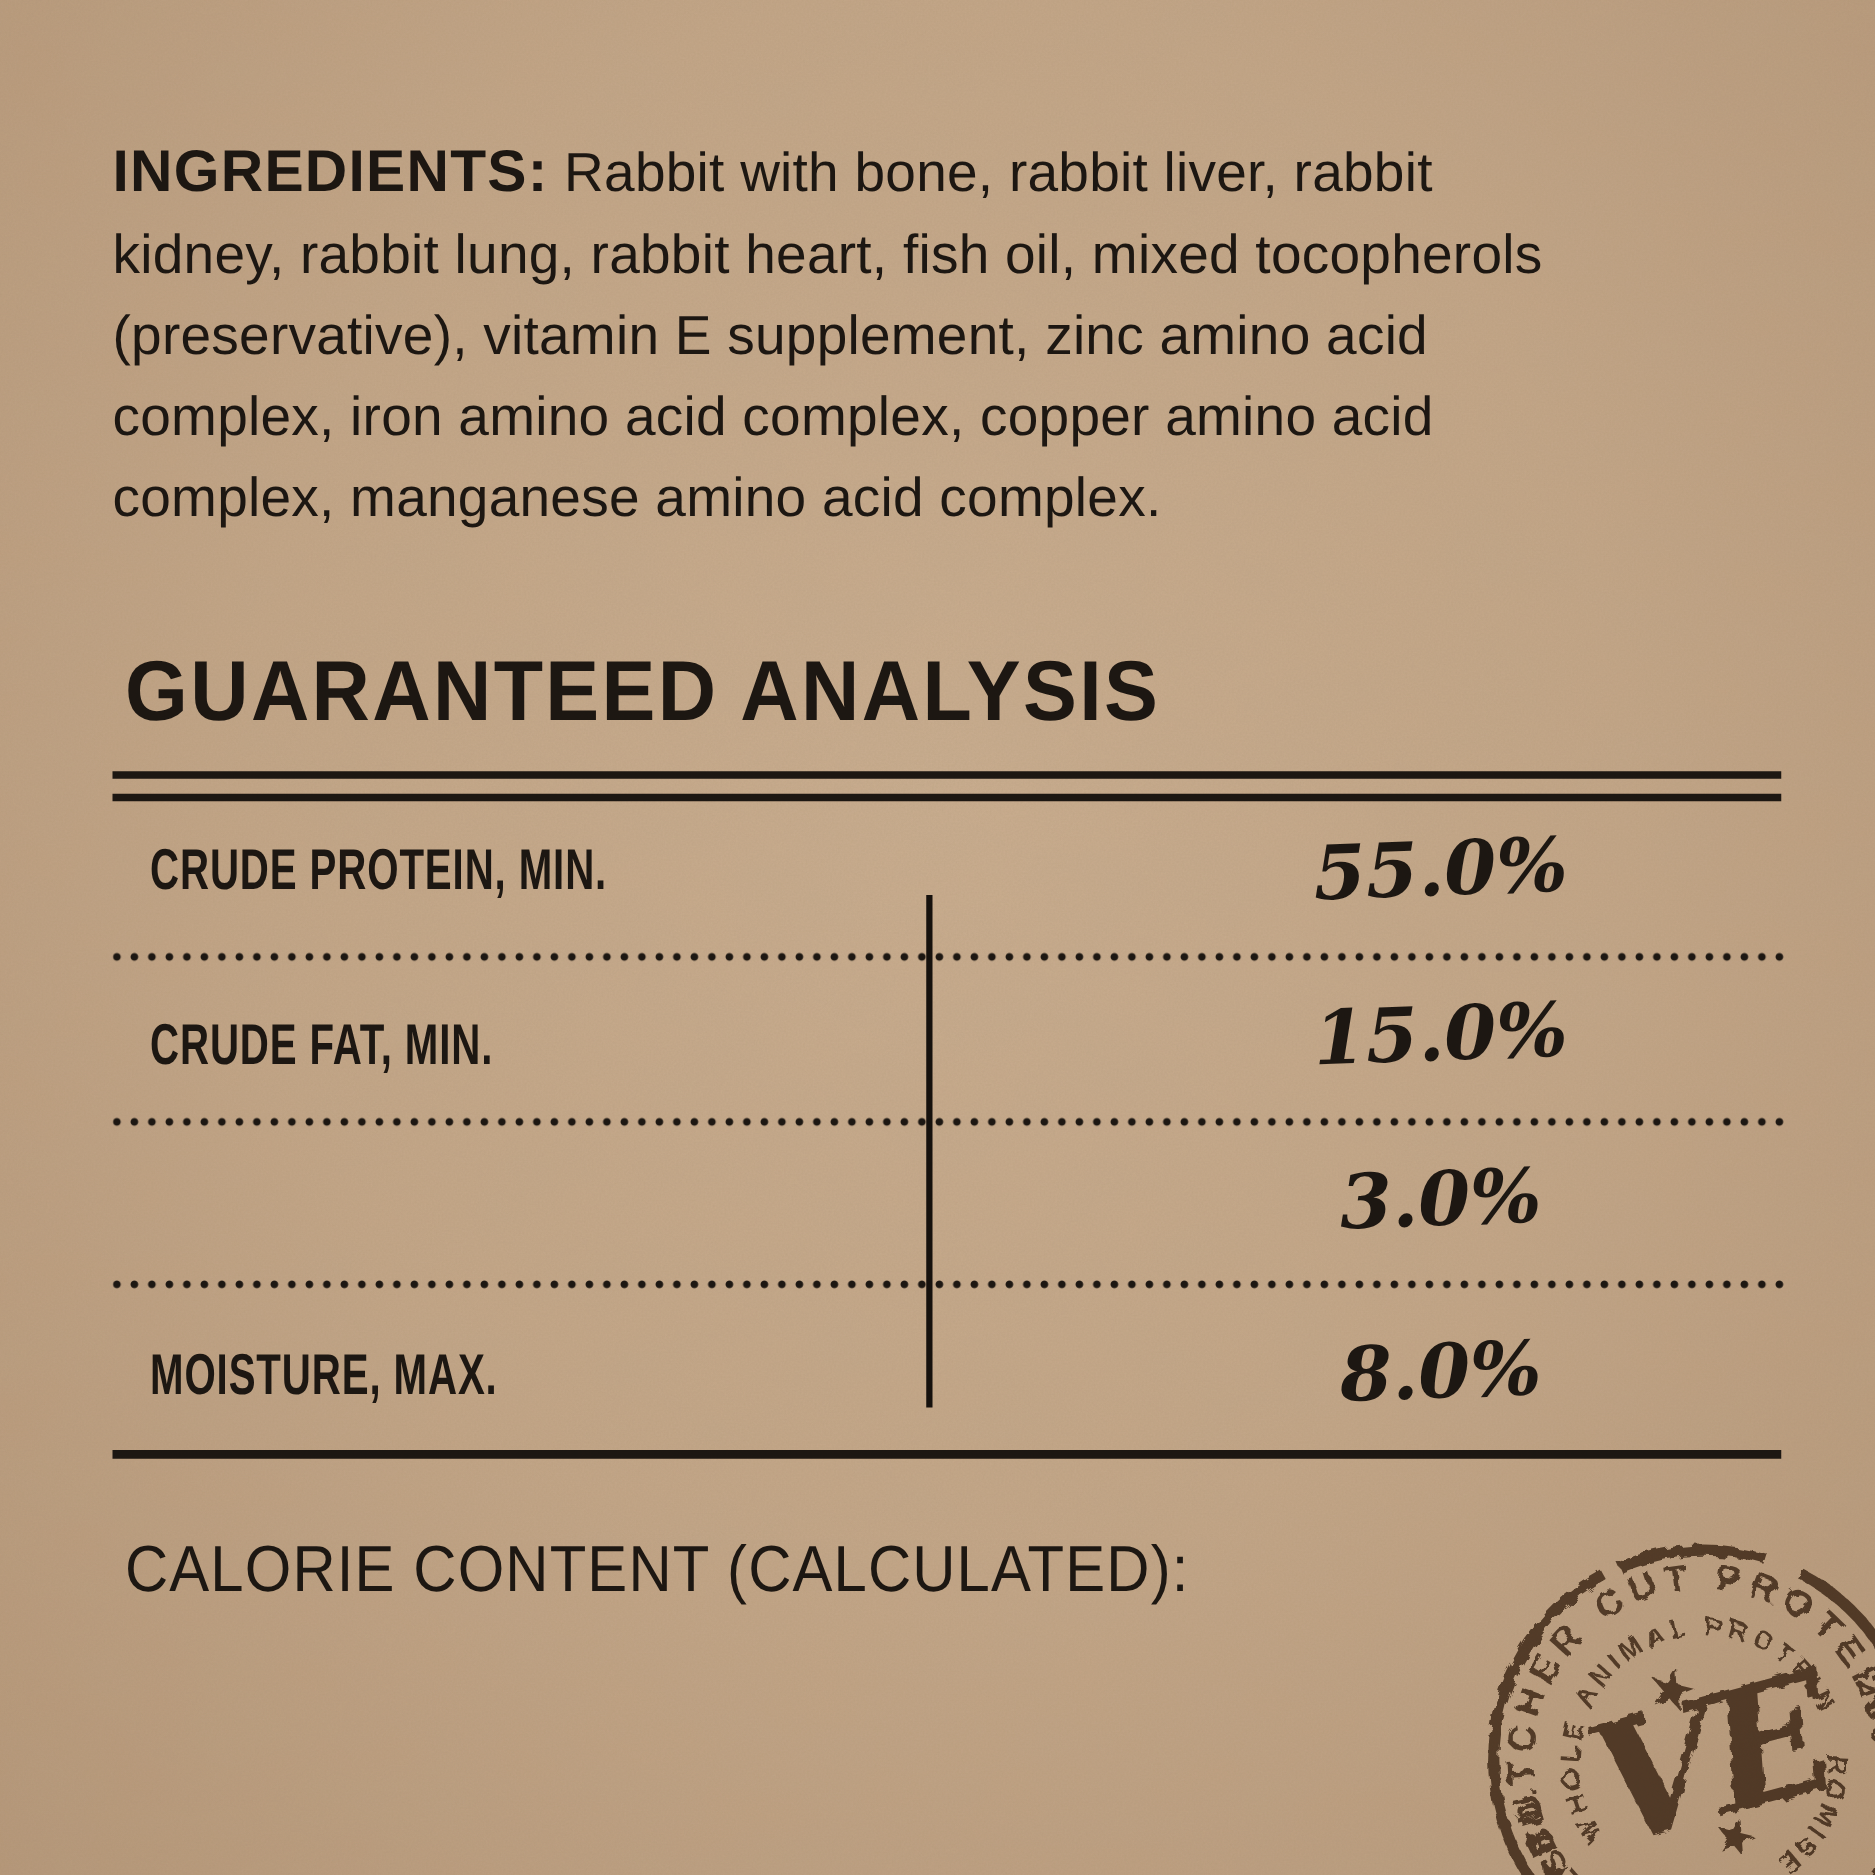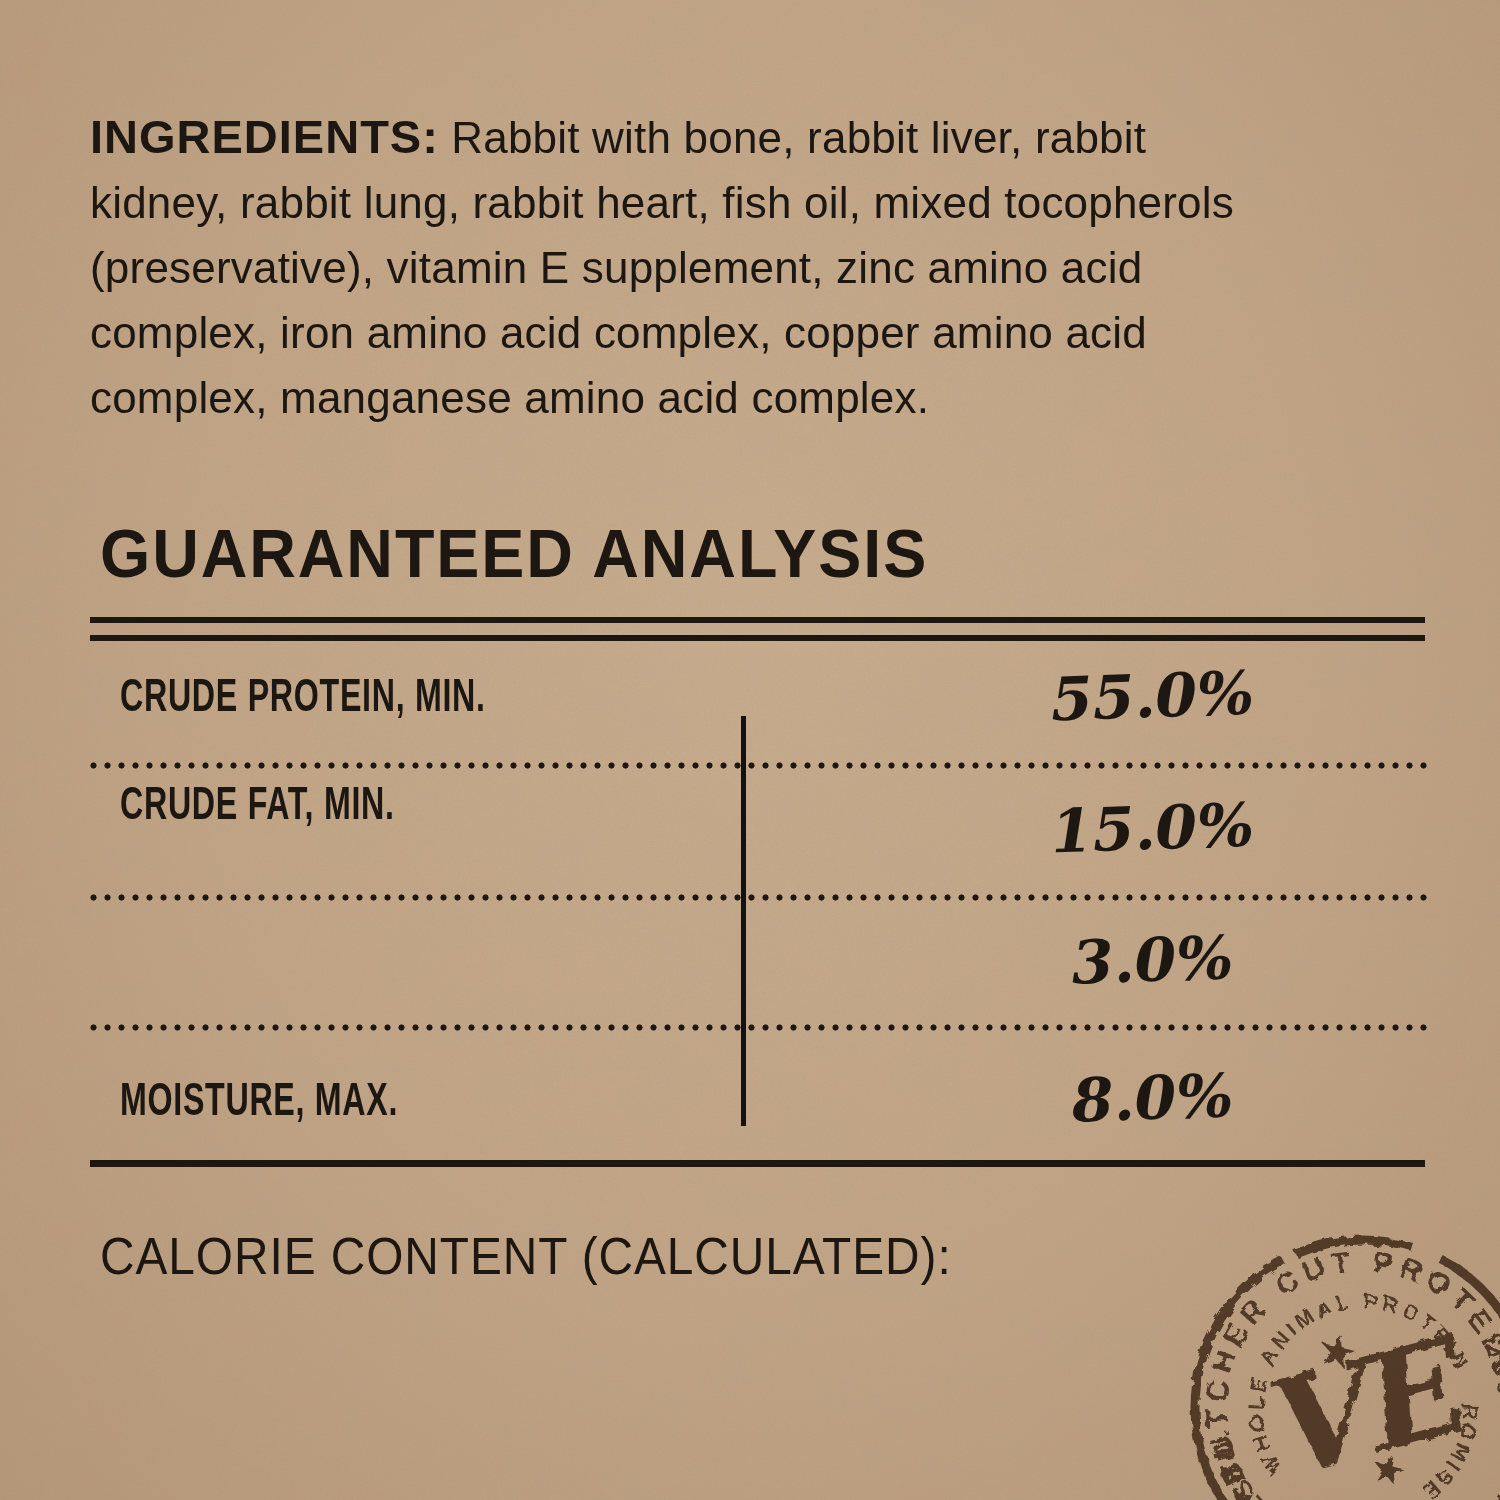--- a/index.html
+++ b/index.html
@@ -36,21 +36,21 @@
   .dotted{
     left:90px;width:1342px;height:7px;
     background-image:radial-gradient(circle at 3.5px 3.5px, #1c1712 2.7px, rgba(0,0,0,0) 3.4px);
     background-size:14px 7px;background-repeat:repeat-x;
   }
   .dot1{top:762px;} .dot2{top:894px;} .dot3{top:1024px;}
   .vline{left:741px;top:716px;width:5px;height:410px;background:#15110d;}
 
   .row-label{left:100px;font-size:46px;font-weight:bold;line-height:1;margin-left:20px;}
   .row-label .cond{transform:scaleX(0.70);letter-spacing:1px;}
-  .rl1{top:672px;} .rl2{top:780px;text-align:center;} .rl3{top:934px;} .rl4{top:1076px;}
+  .rl1{top:672px;} .rl2{top:812px;text-align:center;} .rl3{top:934px;} .rl4{top:1076px;}
 
   .row-value{
     left:980px;width:345px;text-align:center;
     font-family:"DejaVu Serif", serif;font-style:italic;font-weight:bold;
     font-size:60px;line-height:1;transform:rotate(-2deg);
   }
   .rv1{top:666px;} .rv2{top:798px;} .rv3{top:930px;} .rv4{top:1068px;}
 
   
   .cal-heading{left:100px;top:1230px;font-size:52px;font-weight:normal;line-height:1;}

